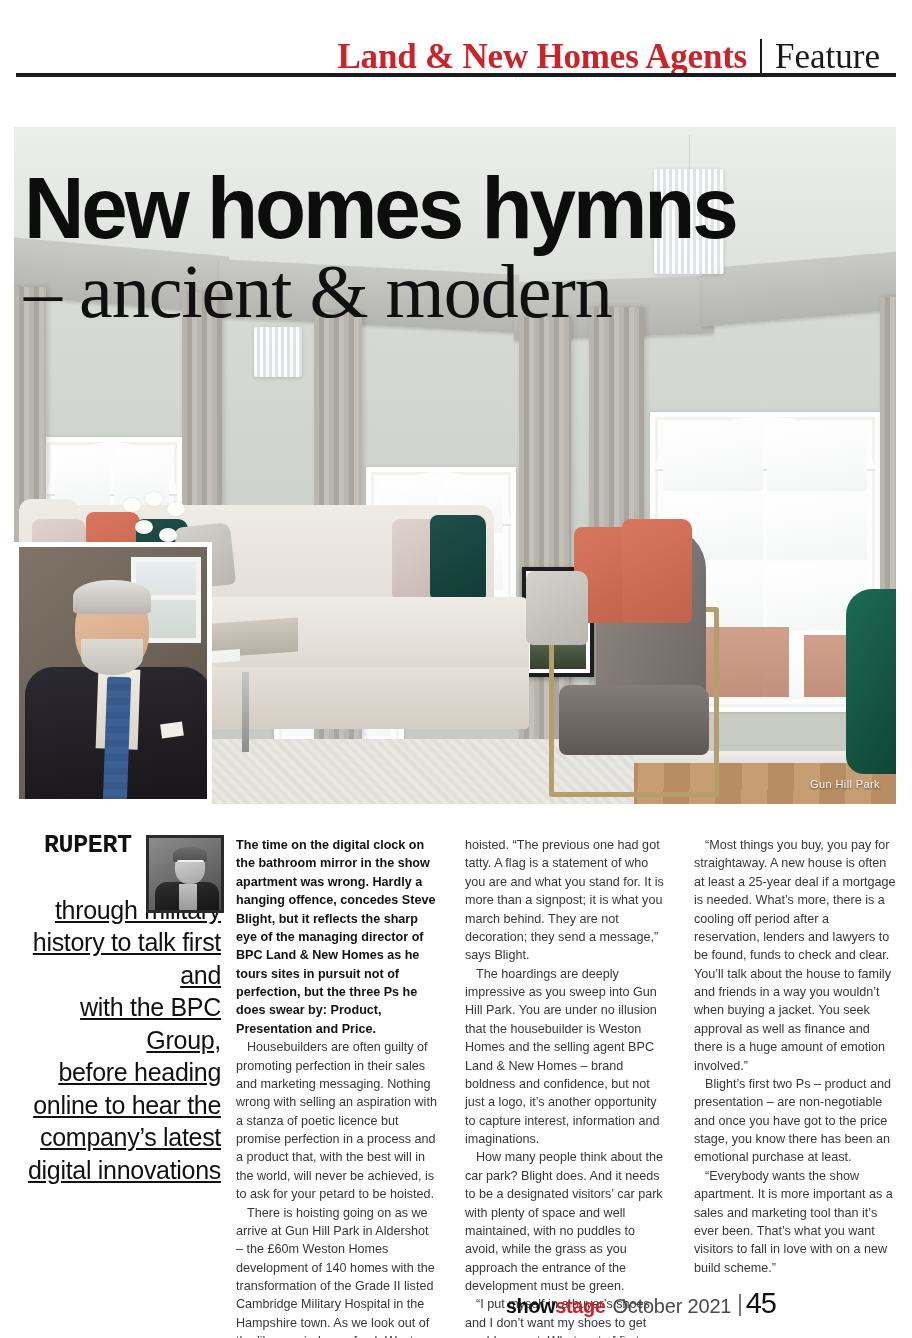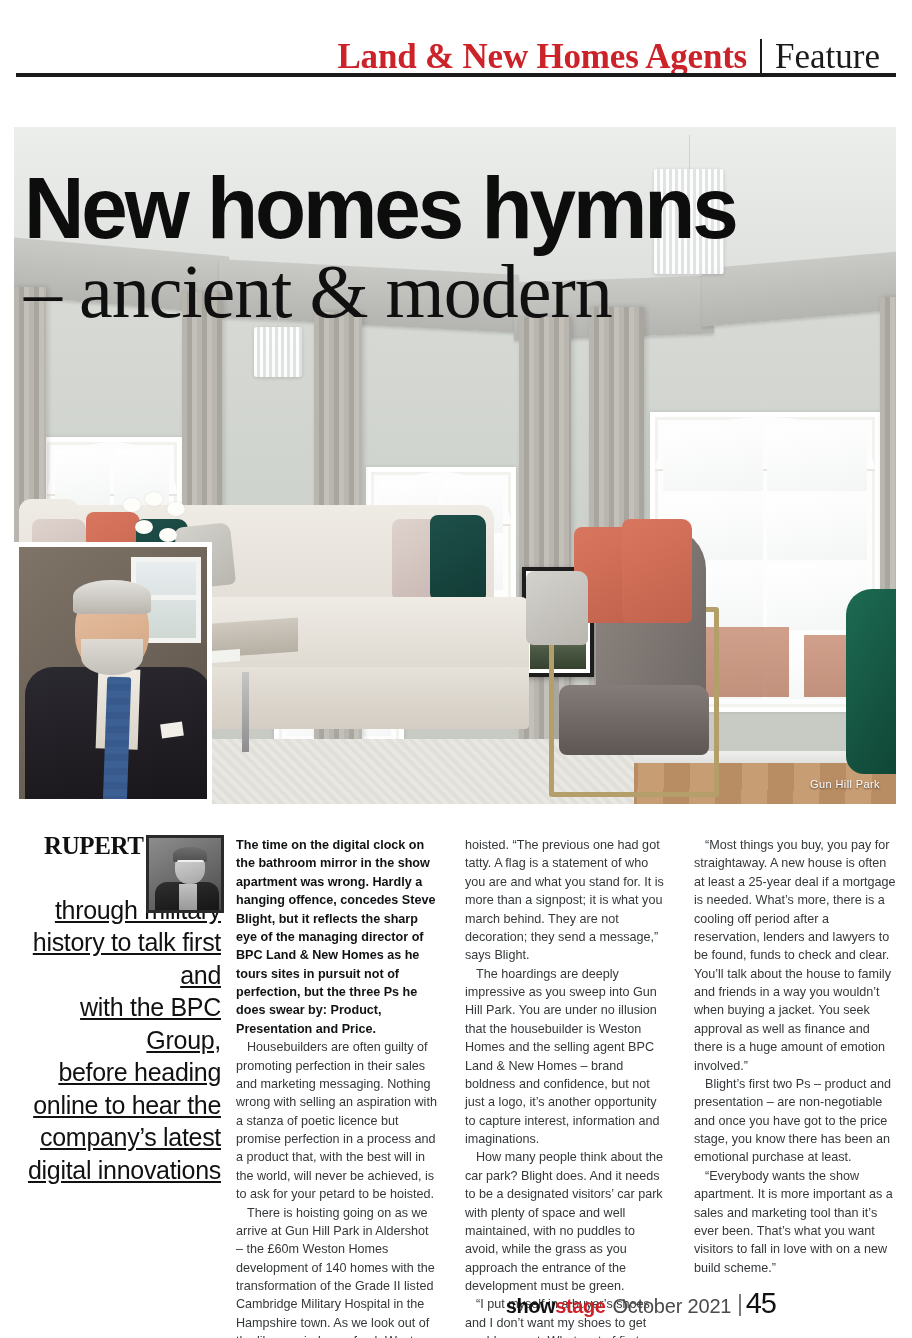--- a/index.html
+++ b/index.html
@@ -291,21 +291,21 @@
     position:absolute; left: 142px; top: 176px; width: 22px; height: 14px;
     background:#f1eee8; transform: rotate(-8deg);
   }
 
   
   .standfirst {
     position:absolute; left: 16px; top: 832px; width: 205px;
     text-align: right;
   }
   .sf-name {
-    font-family: Liberation Serif, serif;
+    font-family: Liberation Mono, monospace;
     font-weight: 700; font-size: 25px; line-height: 1.08;
     color:#111; letter-spacing: -0.4px;
     text-align: left; padding-left: 28px;
   }
   .sf-photo {
     position:absolute; right: -3px; top: 3px; width: 78px; height: 78px;
     border: 3px solid #2a2a2a; overflow:hidden;
     background: linear-gradient(150deg,#8d8d8d,#4a4a4a);
   }
   .bp-head {

